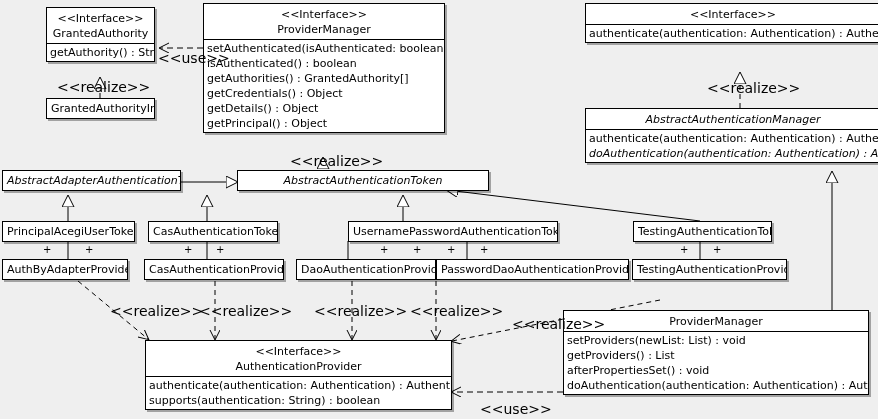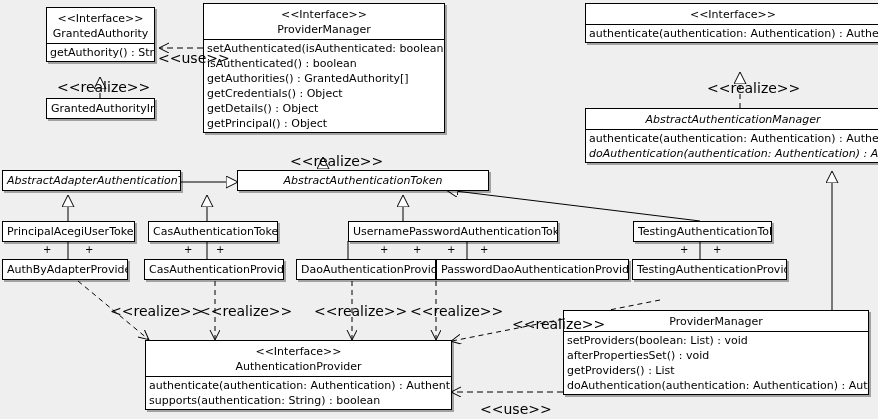--- a/index.html
+++ b/index.html
@@ -266,23 +266,23 @@
       <div class="member">authenticate(authentication: Authentication) : Authentication</div>
       <div class="member">supports(authentication: String) : boolean</div>
     </div>
   </div>
 
   <div class="uml-class" style="left:563px; top:310px; width:306px;">
     <div class="hdr">
       <span class="cname">ProviderManager</span>
     </div>
     <div class="compartment">
-      <div class="member">setProviders(boolean: List) : void</div>
+      <div class="member">setProviders(newList: List) : void</div>
+      <div class="member">getProviders() : List</div>
       <div class="member">afterPropertiesSet() : void</div>
-      <div class="member">getProviders() : List</div>
       <div class="member">doAuthentication(authentication: Authentication) : Authentication</div>
     </div>
   </div>
 
   <div class="edge-label" style="left:158px; top:52px;">&lt;&lt;use&gt;&gt;</div>
 
   <div class="edge-label" style="left:57px; top:81px;">&lt;&lt;realize&gt;&gt;</div>
 
   <div class="edge-label" style="left:290px; top:155px;">&lt;&lt;realize&gt;&gt;</div>
 

